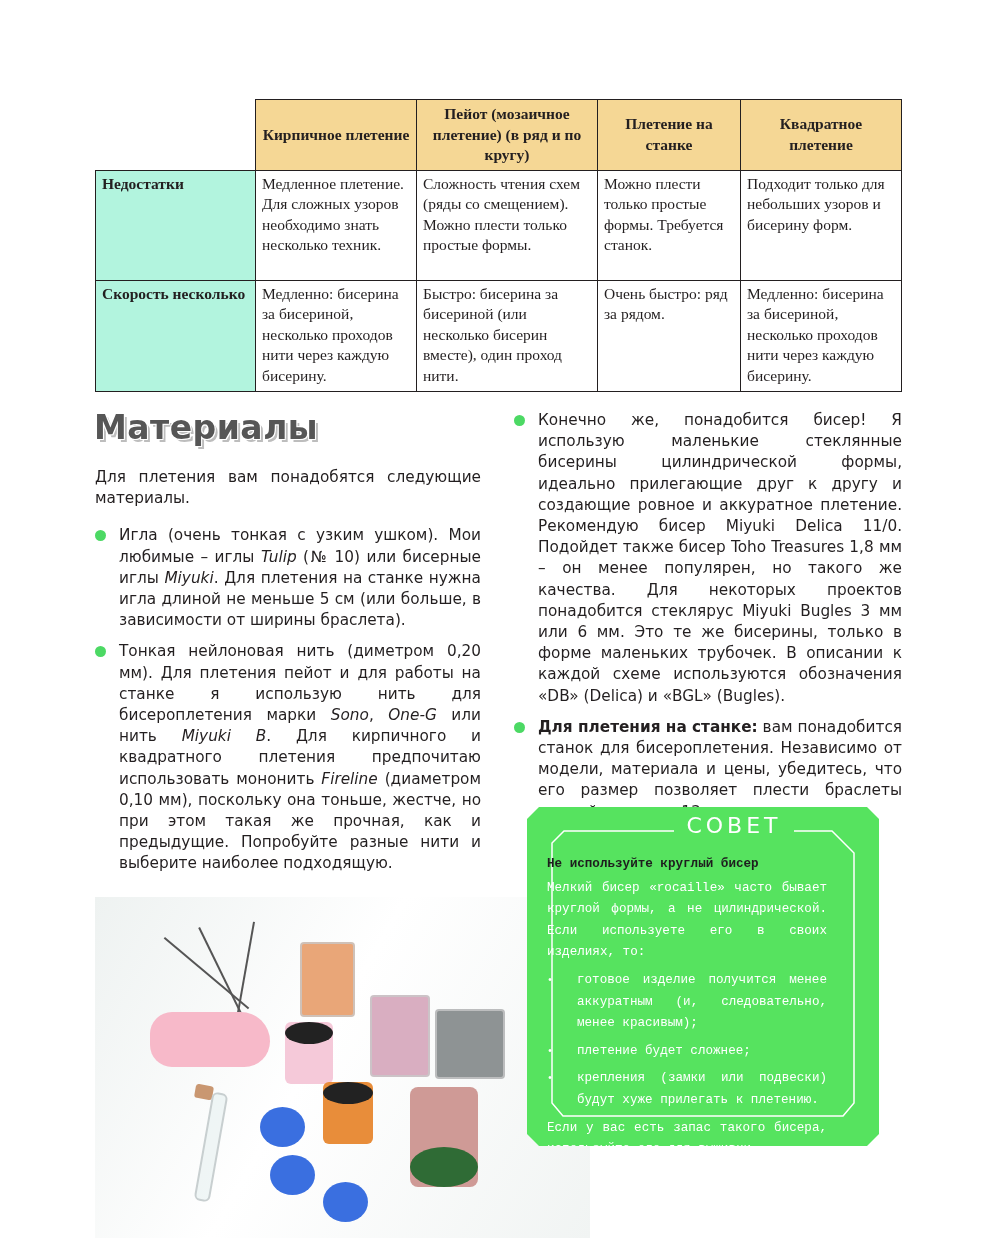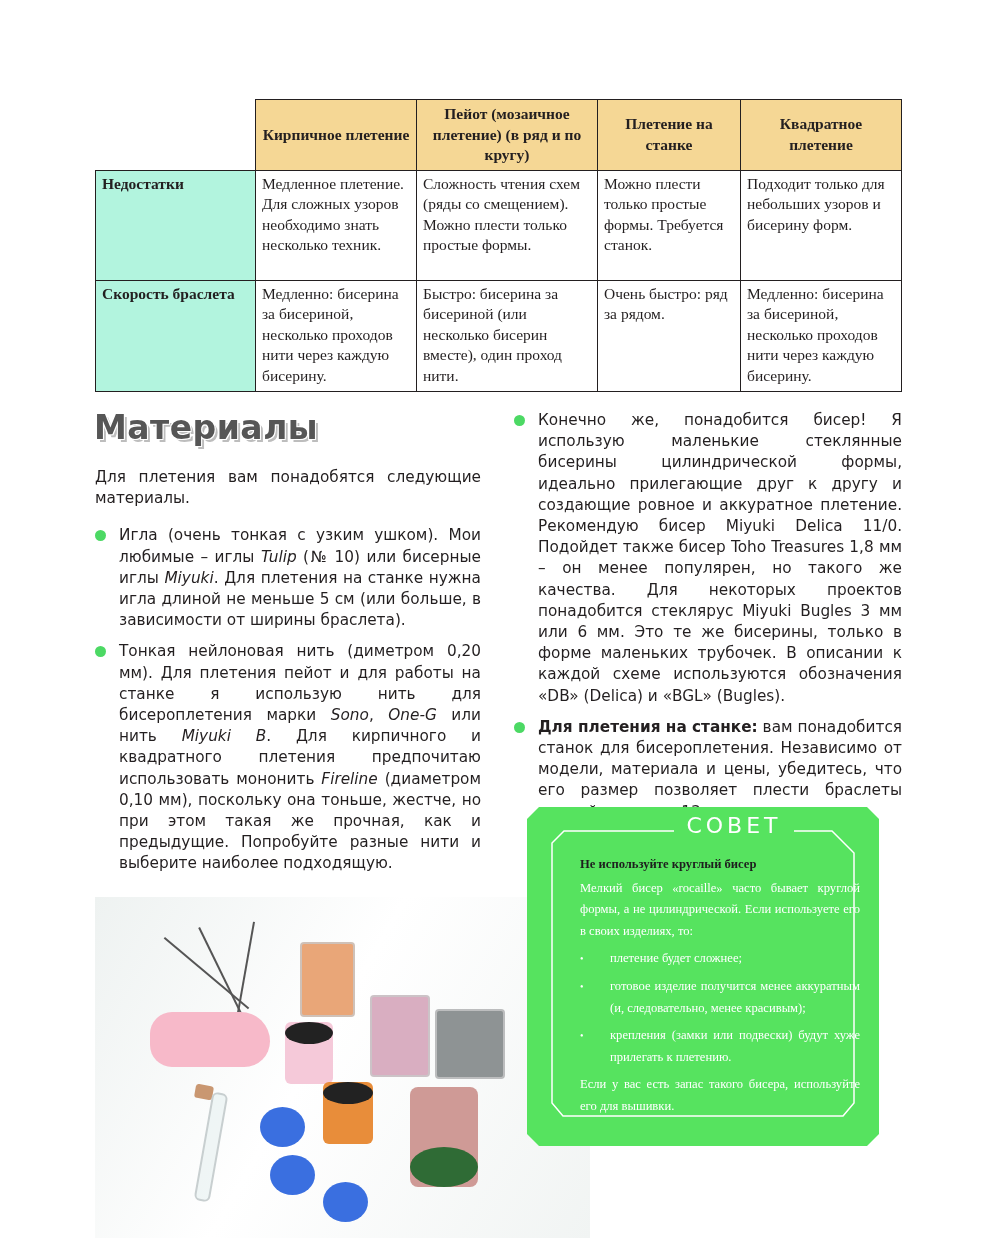--- a/index.html
+++ b/index.html
@@ -83,22 +83,22 @@
     clip-path: polygon(12px 0, 340px 0, 352px 12px, 352px 327px, 340px 339px, 12px 339px, 0 327px, 0 12px);
   }
   .tip-title {
     position: absolute; left: 0; right: 0; top: 6px; text-align: center;
   }
   .tip-title span {
     display: inline-block; background: #56e35f; padding: 0 12px;
     font-family: "DejaVu Sans", sans-serif; font-size: 22px; letter-spacing: 4px; color: #ffffff; font-weight: normal;
   }
   .tip-content {
-    position: absolute; left: 53px; top: 47px; width: 280px;
-    font-family: Liberation Serif, serif; font-size: 12.6px; line-height: 21.6px; color: #ffffff; text-align: justify;
+    position: absolute; left: 20px; top: 47px; width: 280px;
+    font-family: Liberation Mono, monospace; font-size: 12.6px; line-height: 21.6px; color: #ffffff; text-align: justify;
   }
   .tip-head { font-weight: bold; color: #1e1e1e; margin-bottom: 2px; }
   .tip-p { margin-bottom: 6px; }
   .tip-list { list-style: none; margin: 6px 0 6px 0; }
   .tip-list li { position: relative; padding-left: 30px; margin-bottom: 6px; }
   .tip-list li::before { content: "•"; position: absolute; left: 0; top: 0; font-size: 10px; }
 </style>
 </head>
 <body>
 
@@ -121,21 +121,21 @@
   </thead>
   <tbody>
     <tr class="r1">
       <td class="rowlbl">Недостатки</td>
       <td class="cell">Медленное плетение. Для сложных узоров необходимо знать несколько техник.</td>
       <td class="cell">Сложность чтения схем (ряды со смещением). Можно плести только простые формы.</td>
       <td class="cell">Можно плести только простые формы. Требуется станок.</td>
       <td class="cell">Подходит только для небольших узоров и бисерину форм.</td>
     </tr>
     <tr class="r2">
-      <td class="rowlbl">Скорость браслета</td>
+      <td class="rowlbl">Скорость несколько</td>
       <td class="cell">Медленно: бисерина за бисериной, несколько проходов нити через каждую бисерину.</td>
       <td class="cell">Быстро: бисерина за бисериной (или несколько бисерин вместе), один проход нити.</td>
       <td class="cell">Очень быстро: ряд за рядом.</td>
       <td class="cell">Медленно: бисерина за бисериной, несколько проходов нити через каждую бисерину.</td>
     </tr>
   </tbody>
 </table>
 
 <h1 class="heading">Материалы</h1>
 
@@ -190,19 +190,19 @@
   <svg style="position:absolute;left:0;top:0;" width="352" height="339">
     <polygon points="37,24 305,24 327,46 327,296 316,309 36,309 25,296 25,36" fill="none" stroke="#ffffff" stroke-width="1.5"></polygon>
   </svg>
   <div class="tip-title">
     <span>СОВЕТ</span>
   </div>
   <div class="tip-content">
     <div class="tip-head">Не используйте круглый бисер</div>
     <p class="tip-p">Мелкий бисер «rocaille» часто бывает круглой формы, а не цилиндрической. Если используете его в своих изделиях, то:</p>
     <ul class="tip-list">
+      <li>готовое изделие получится менее аккуратным (и, следовательно, менее красивым);</li>
       <li>плетение будет сложнее;</li>
-      <li>готовое изделие получится менее аккуратным (и, следовательно, менее красивым);</li>
       <li>крепления (замки или подвески) будут хуже прилегать к плетению.</li>
     </ul>
     <p class="tip-p">Если у вас есть запас такого бисера, используйте его для вышивки.</p>
   </div>
 </div>
 
 </body></html>

